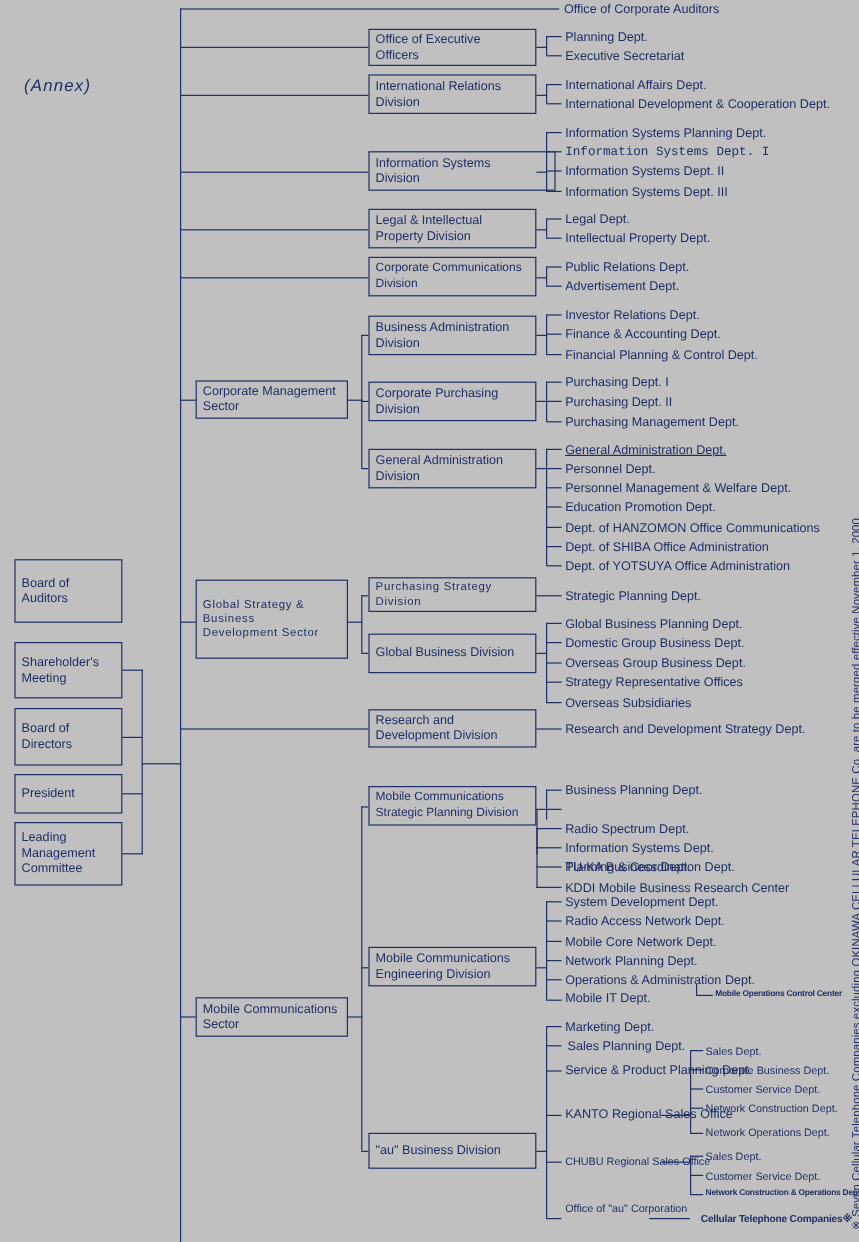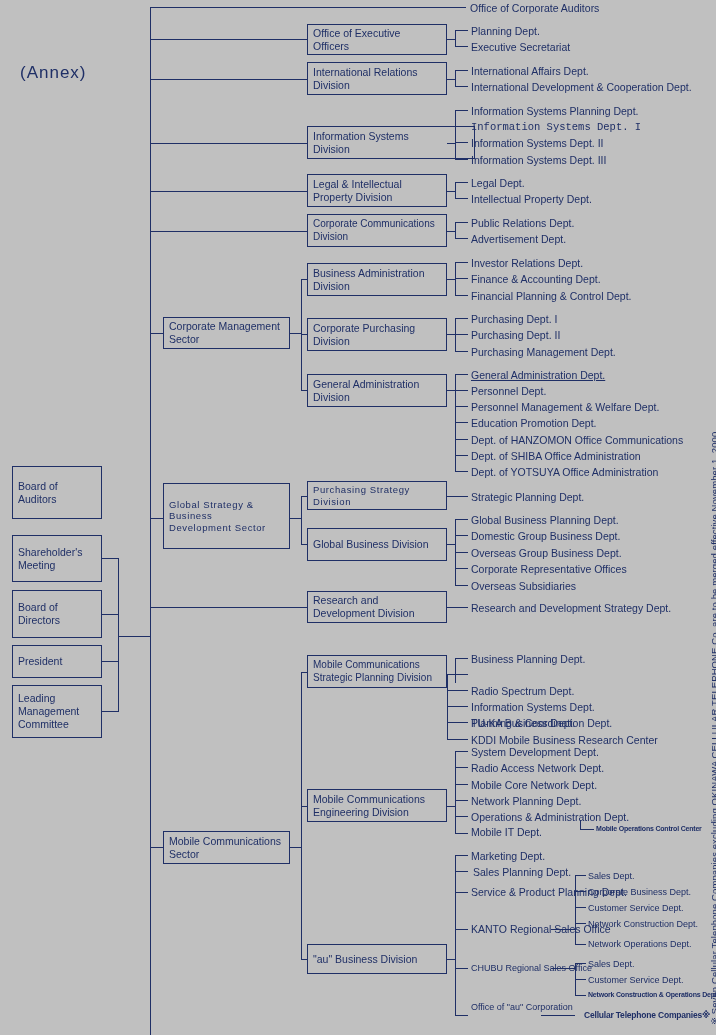--- a/index.html
+++ b/index.html
@@ -32,22 +32,23 @@
     color:#1f2f66;
     font-size:10.5px;
     line-height:1.22;
     white-space:nowrap;
   }
   .tiny{font-size:7px;font-weight:bold;letter-spacing:-0.2px;}
   .sm{font-size:9px;}
   .sector{font-size:9.5px;letter-spacing:0.6px;}
   .annex{
     position:absolute;
-    font-size:17px;
+    font-size:14px;
     letter-spacing:1px;
+    font-style:italic;
   }
   .vfoot{
     position:absolute;
     font-size:9.5px;
     white-space:nowrap;
     transform-origin:0 0;
     transform:rotate(-90deg);
     letter-spacing:0.1px;
   }
 </style>
@@ -111,21 +112,21 @@
 Division</span>
   </div>
   <div class="ln v" style="left:455px;top:70px;height:16px;"></div>
   <div class="ln h" style="left:447px;top:79px;width:8px;"></div>
   <div class="ln h" style="left:455px;top:70px;width:13px;"></div>
   <div class="lbl" style="left:471px;top:65px;text-align:center;">International Affairs Dept.</div>
   <div class="ln h" style="left:455px;top:86px;width:13px;"></div>
   <div class="lbl" style="left:471px;top:81px;">International Development &amp; Cooperation Dept.</div>
 
   <div class="ln h" style="left:150px;top:143px;width:157px;"></div>
-  <div class="box" style="left:307px;top:126px;width:168px;height:33px;">
+  <div class="box" style="left:307px;top:126px;width:156px;height:33px;">
     <span style="white-space:pre-line">Information Systems
 Division</span>
   </div>
   <div class="ln v" style="left:455px;top:110px;height:49px;"></div>
   <div class="ln h" style="left:447px;top:143px;width:8px;"></div>
   <div class="ln h" style="left:455px;top:110px;width:13px;"></div>
   <div class="lbl" style="left:471px;top:105px;">Information Systems Planning Dept.</div>
   <div class="ln h" style="left:455px;top:126px;width:13px;"></div>
   <div class="lbl" style="left:471px;top:121px;font-family:Liberation Mono, monospace;">Information Systems Dept. I</div>
   <div class="ln h" style="left:455px;top:142px;width:13px;"></div>
@@ -236,21 +237,21 @@
   </div>
   <div class="ln v" style="left:455px;top:519px;height:66px;"></div>
   <div class="ln h" style="left:447px;top:544px;width:8px;"></div>
   <div class="ln h" style="left:455px;top:519px;width:13px;"></div>
   <div class="lbl" style="left:471px;top:514px;">Global Business Planning Dept.</div>
   <div class="ln h" style="left:455px;top:535px;width:13px;"></div>
   <div class="lbl" style="left:471px;top:530px;">Domestic Group Business Dept.</div>
   <div class="ln h" style="left:455px;top:552px;width:13px;"></div>
   <div class="lbl" style="left:471px;top:547px;">Overseas Group Business Dept.</div>
   <div class="ln h" style="left:455px;top:568px;width:13px;"></div>
-  <div class="lbl" style="left:471px;top:563px;">Corporate Representative Offices</div>
+  <div class="lbl" style="left:471px;top:563px;">Strategy Representative Offices</div>
   <div class="ln h" style="left:455px;top:585px;width:13px;"></div>
   <div class="lbl" style="left:471px;top:580px;">Overseas Subsidiaries</div>
 
   <div class="ln h" style="left:150px;top:607px;width:157px;"></div>
   <div class="box" style="left:307px;top:591px;width:140px;height:32px;">
     <span style="white-space:pre-line">Research and
 Development Division</span>
   </div>
   <div class="ln h" style="left:447px;top:607px;width:21px;"></div>
   <div class="lbl" style="left:471px;top:602px;">Research and Development Strategy Dept.</div>

